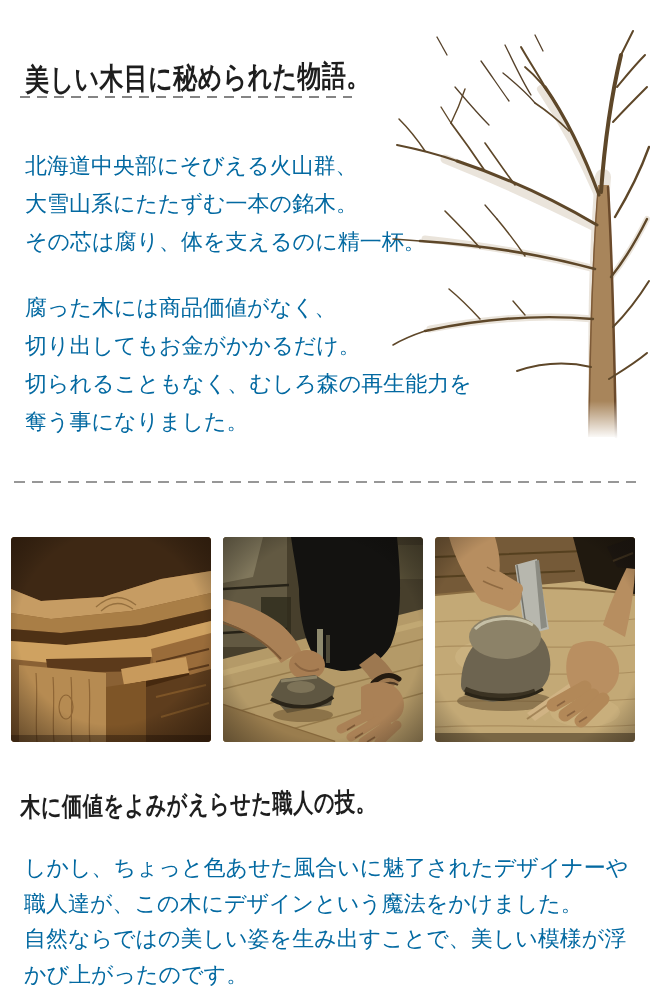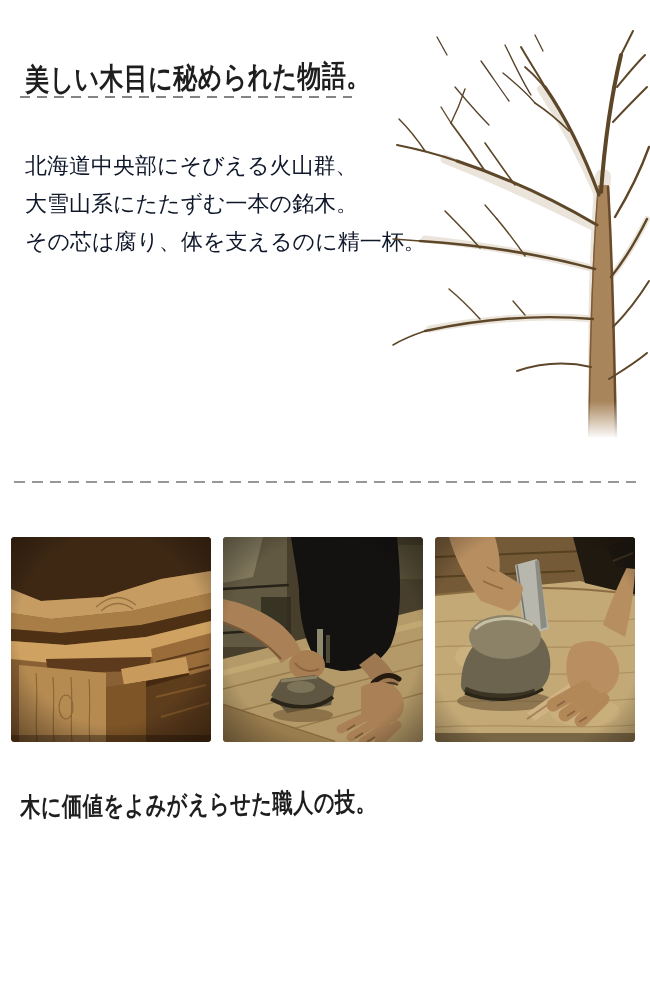--- a/index.html
+++ b/index.html
@@ -13,21 +13,21 @@
     position:absolute;white-space:nowrap;color:#1e1e1e;font-weight:bold;
     transform-origin:left top;
   }
   .hand-title.t1{left:25px;top:31px;font-size:30px;letter-spacing:.5px;transform:scaleX(.8) rotate(-.6deg);}
   .hand-title.t2{left:20px;top:764px;font-size:26px;letter-spacing:.5px;transform:scaleX(.78) rotate(-.7deg);}
   
   .dash-rule{position:absolute;height:2px;background:repeating-linear-gradient(90deg,#848484 0 10px,transparent 10px 17px);}
   .rule-under-title{left:20px;top:92px;width:332px;}
   .rule-divider{left:14px;top:477px;width:622px;background:repeating-linear-gradient(90deg,#979797 0 11px,transparent 11px 18px);}
   
-  .copy{position:absolute;white-space:pre-line;font-size:22px;line-height:38px;color:#0f172a;}
+  .copy{position:absolute;white-space:pre-line;font-size:22px;line-height:38px;color:#0369a1;}
   .copy.p1{left:25px;top:121px;width:450px;}
   .copy.p2{left:25px;top:263px;width:460px;}
   .copy.p3{left:24px;top:824px;width:618px;font-size:22px;line-height:35.5px;}
   
   .tree{position:absolute;left:385px;top:22px;width:265px;height:414px;}
   .tree svg{display:block;width:100%;height:100%;}
   
   .photos{position:absolute;left:11px;top:533px;width:624px;display:flex;gap:12px;}
   .photo{width:200px;height:205px;border-radius:4px;overflow:hidden;background:#6b4a26;flex:0 0 auto;}
   .photo svg{display:block;width:100%;height:100%;}
@@ -36,20 +36,24 @@
 <body>
 
 <div class="page">
 
   <h2 class="hand-title t1">美しい木目に秘められた物語。</h2>
   <div class="dash-rule rule-under-title"></div>
 
   <p class="copy p1">北海道中央部にそびえる火山群、
 大雪山系にたたずむ一本の銘木。
 その芯は腐り、体を支えるのに精一杯。</p>
+  <p class="copy p2">腐った木には商品価値がなく、
+切り出してもお金がかかるだけ。
+切られることもなく、むしろ森の再生能力を
+奪う事になりました。</p>
 
   <figure class="tree" style="margin:0;" aria-label="bare-tree-sketch">
     <svg viewBox="0 0 265 412">
       <defs>
         <linearGradient id="trunkFade" x1="0" y1="0" x2="0" y2="1">
           <stop offset="0" stop-color="#ffffff" stop-opacity="0"></stop>
           <stop offset="1" stop-color="#ffffff" stop-opacity="1"></stop>
         </linearGradient>
       </defs>
 
@@ -255,14 +259,18 @@
             <path d="M140,174 L132,179"></path>
             <path d="M152,180 L144,185"></path>
         </g>
         <rect y="196" width="200" height="9" fill="rgba(30,20,8,.45)"></rect>
         <rect width="200" height="205" fill="url(#vig3)"></rect>
       </svg>
     </figure>
   </div>
 
   <h2 class="hand-title t2">木に価値をよみがえらせた職人の技。</h2>
+  <p class="copy p3">しかし、ちょっと色あせた風合いに魅了されたデザイナーや
+職人達が、この木にデザインという魔法をかけました。
+自然ならではの美しい姿を生み出すことで、美しい模様が浮
+かび上がったのです。</p>
 
 </div>
 
 </body></html>

